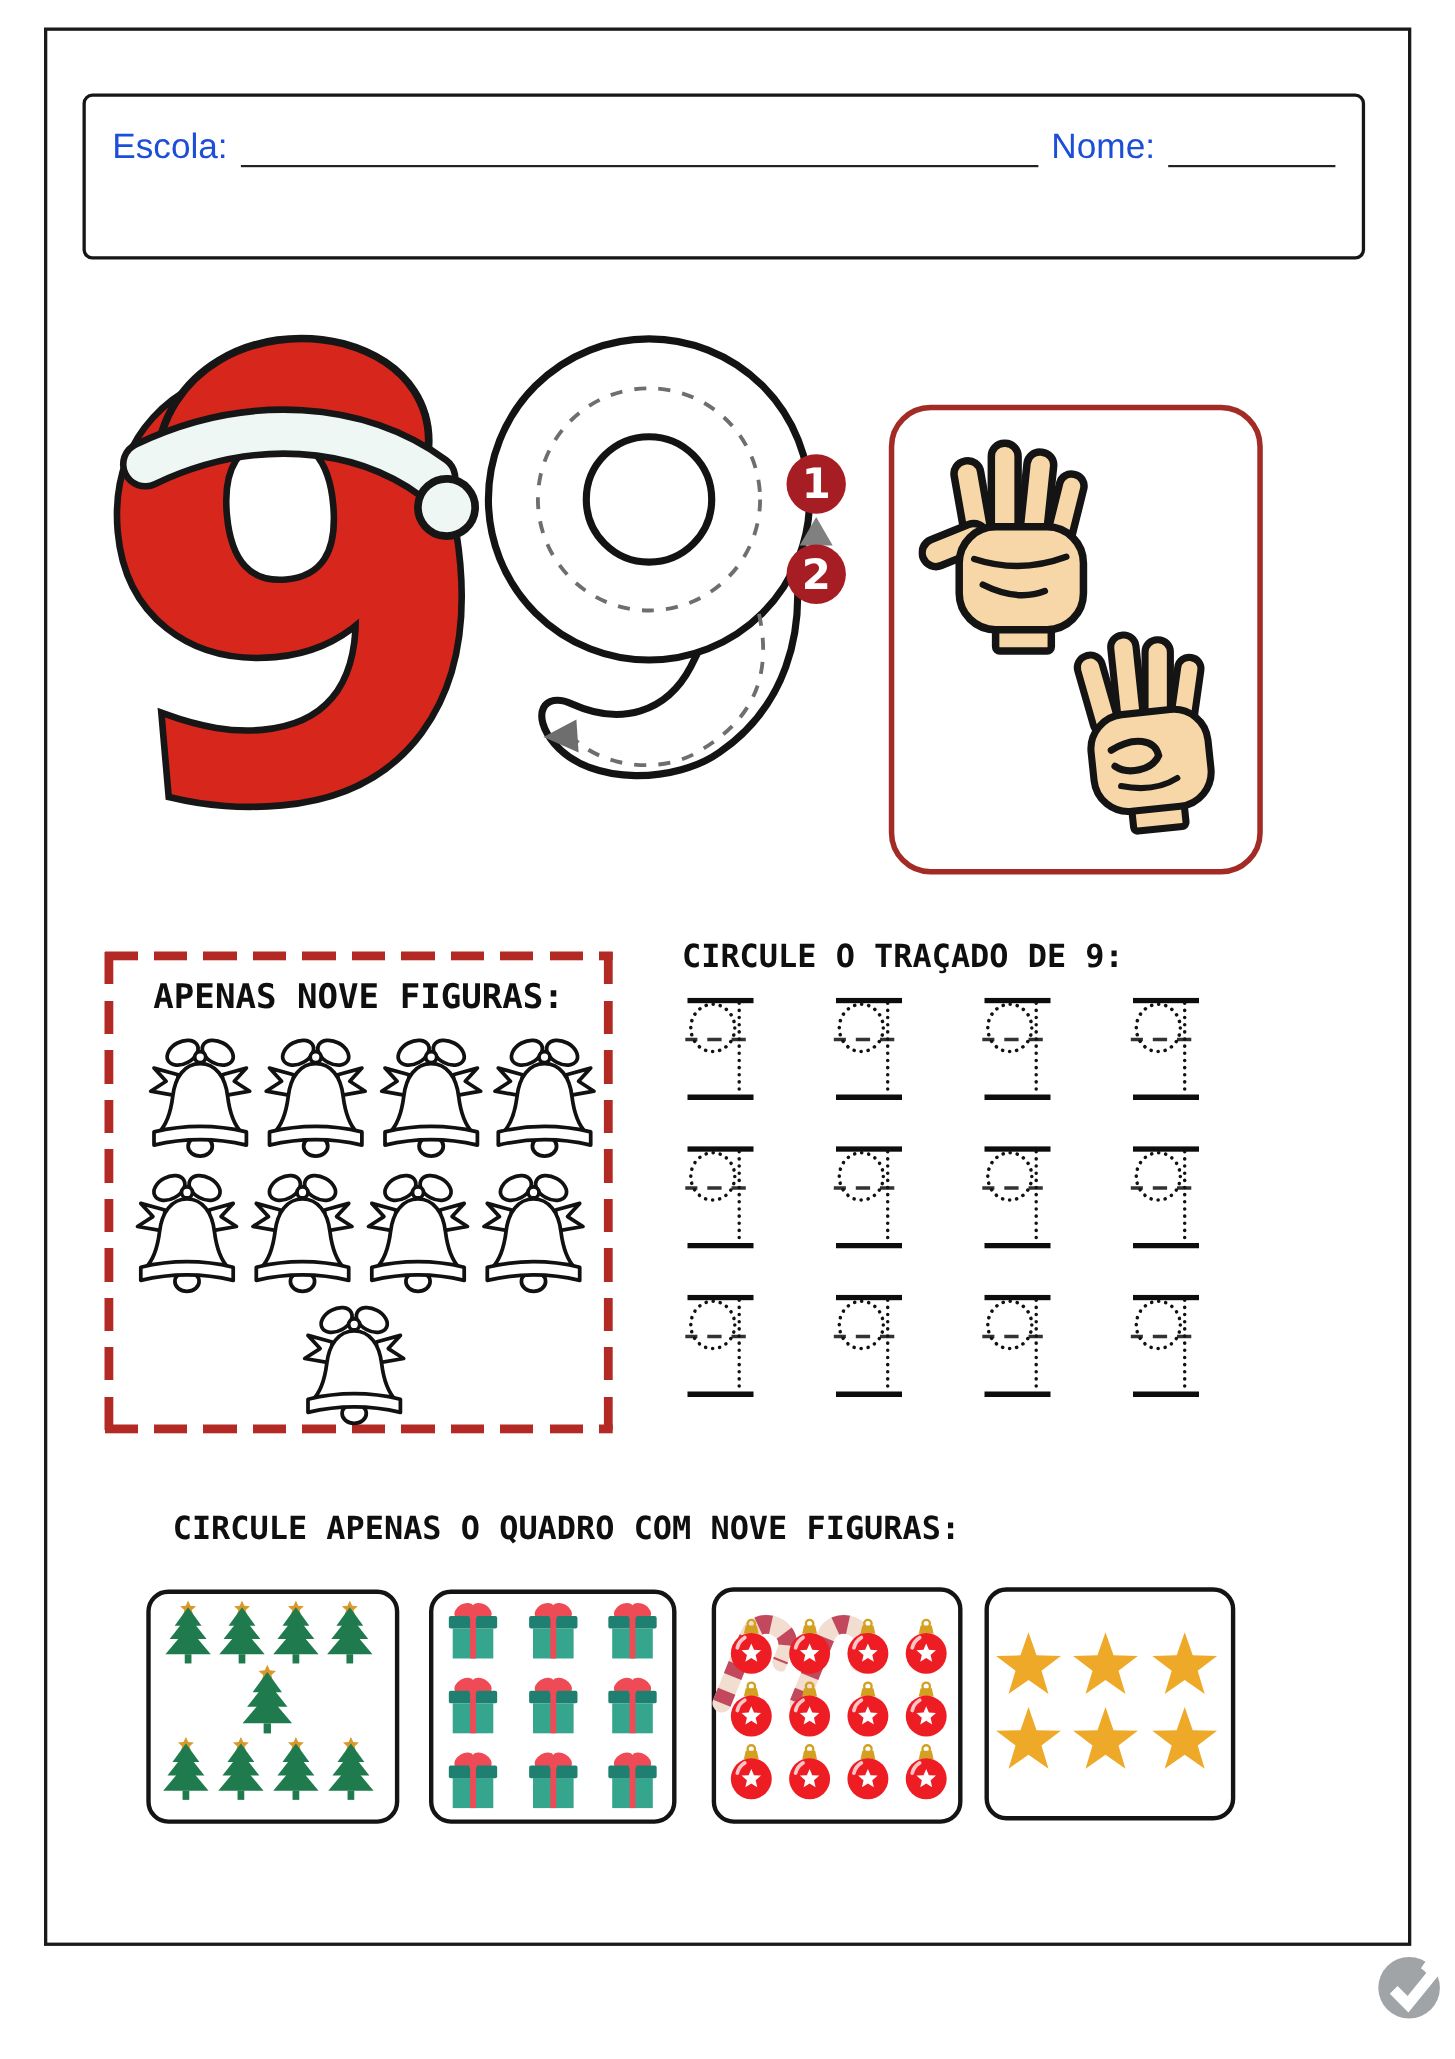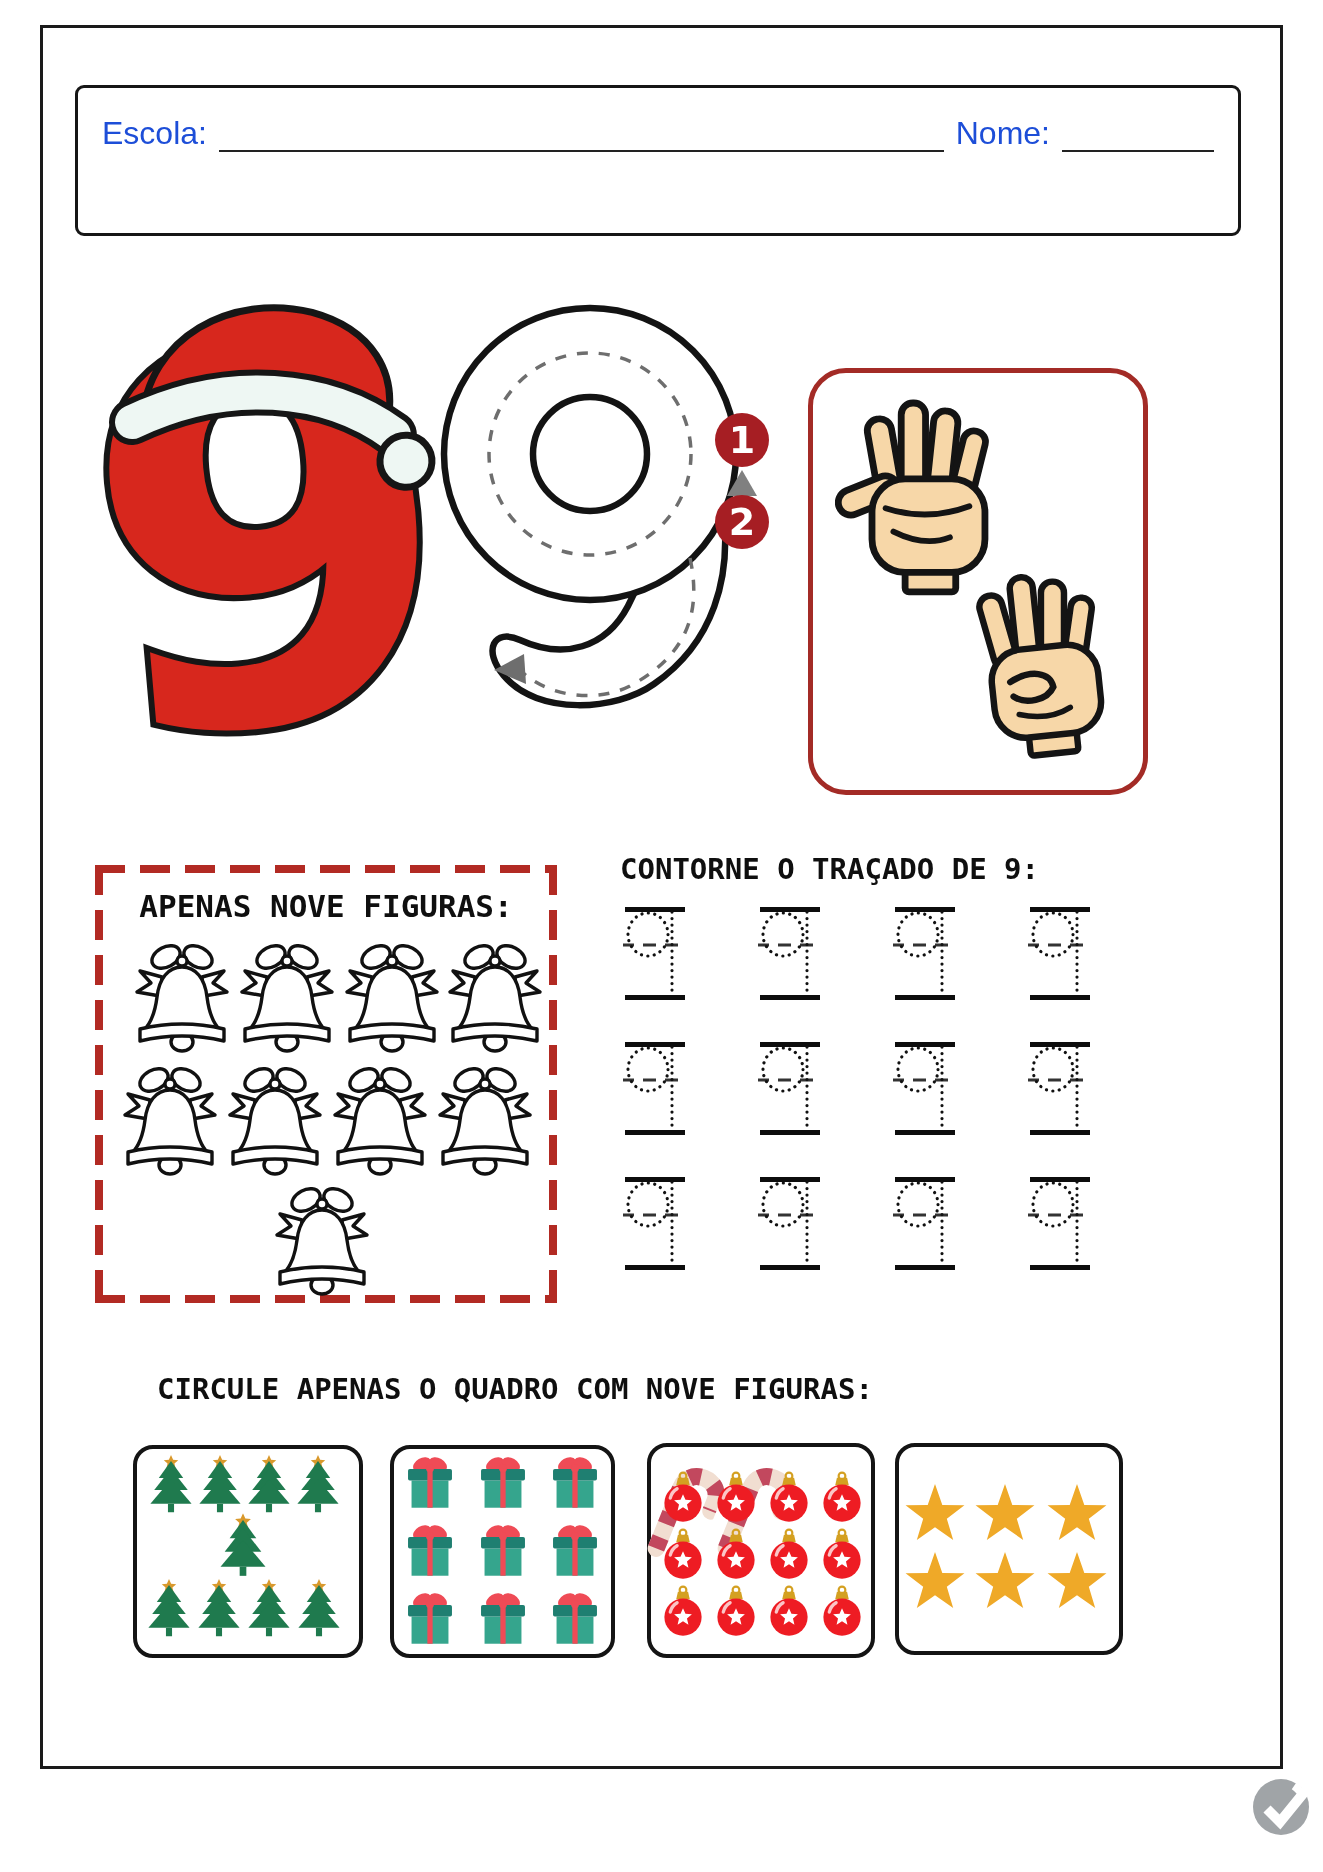--- a/index.html
+++ b/index.html
@@ -198,21 +198,21 @@
   <svg class="icon" style="left:330px;top:1066px" width="100" height="112">
       <use href="#sym-bell" xlink:href="#sym-bell"></use>
     </svg>
   <svg class="icon" style="left:435px;top:1066px" width="100" height="112">
       <use href="#sym-bell" xlink:href="#sym-bell"></use>
     </svg>
   <svg class="icon" style="left:272px;top:1186px" width="100" height="112">
       <use href="#sym-bell" xlink:href="#sym-bell"></use>
     </svg>
 
-  <div class="ws-title" style="left:620px;top:852px;font-size:29px;">CONTORNE O TRAÇADO DE 9:</div>
+  <div class="ws-title" style="left:620px;top:852px;font-size:29px;">CIRCULE O TRAÇADO DE 9:</div>
 
   <svg class="icon" style="left:623px;top:907px" width="64" height="93">
       <use href="#sym-cell" xlink:href="#sym-cell"></use>
     </svg>
   <svg class="icon" style="left:758px;top:907px" width="64" height="93">
       <use href="#sym-cell" xlink:href="#sym-cell"></use>
     </svg>
   <svg class="icon" style="left:893px;top:907px" width="64" height="93">
       <use href="#sym-cell" xlink:href="#sym-cell"></use>
     </svg>

